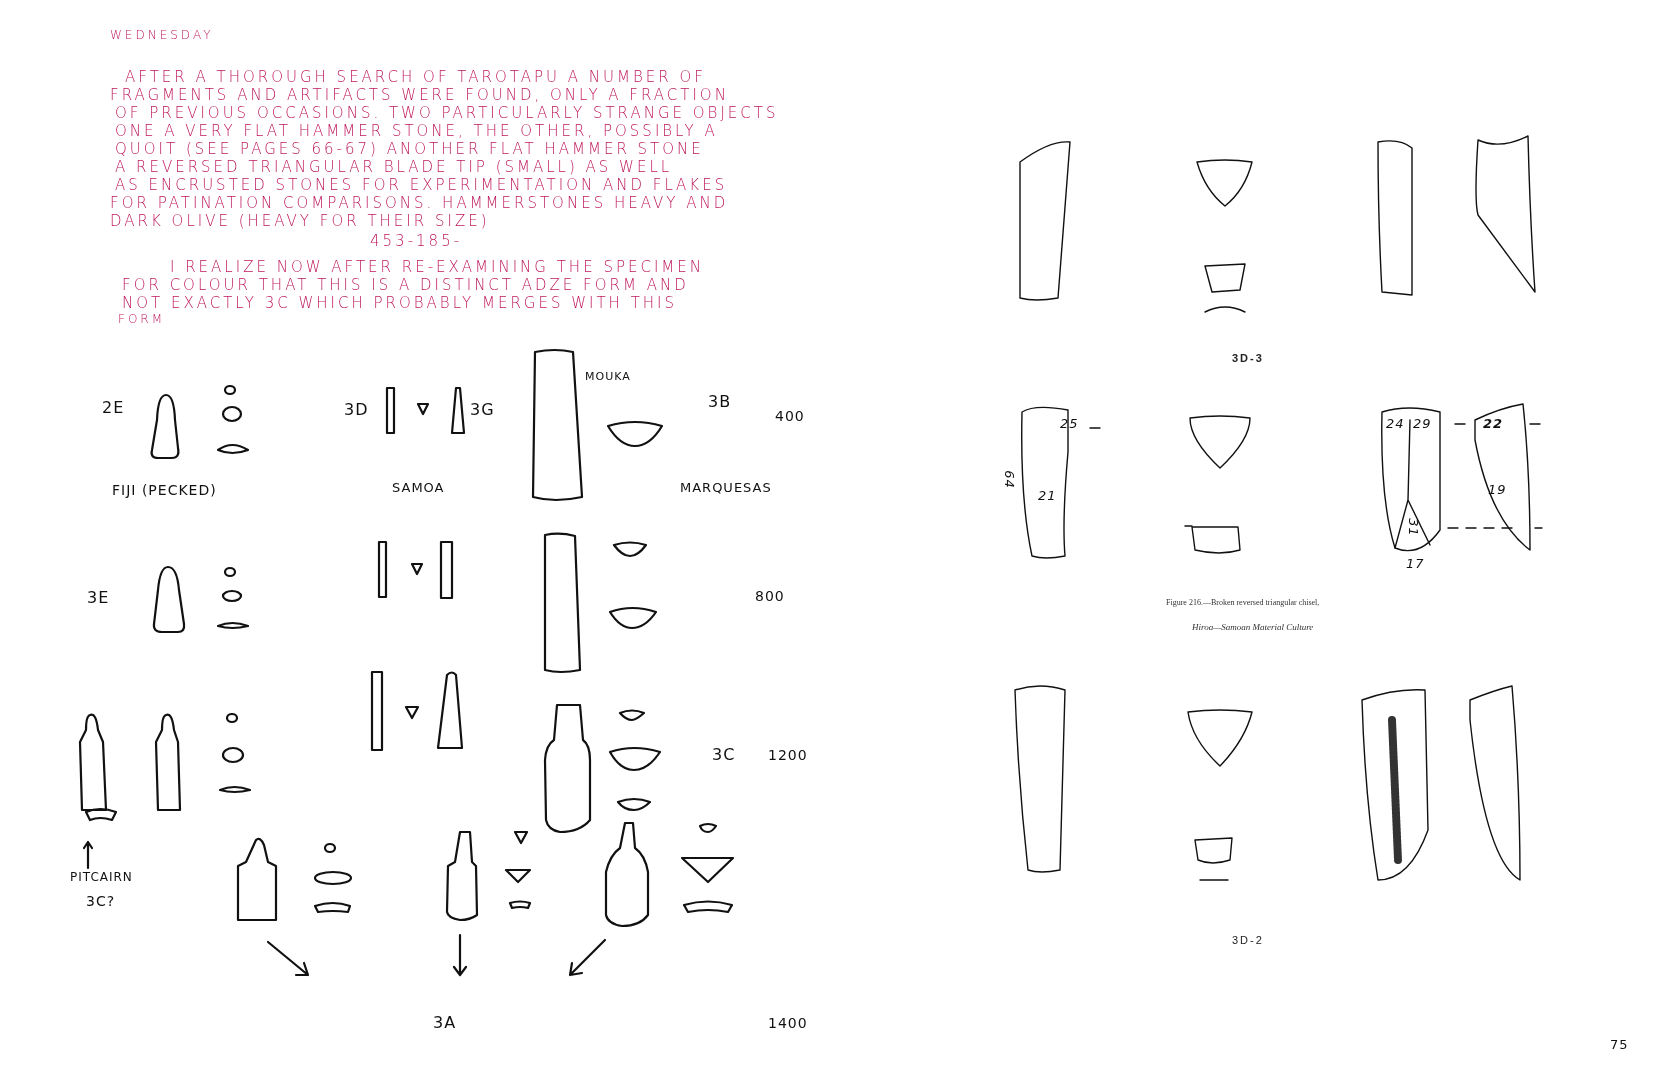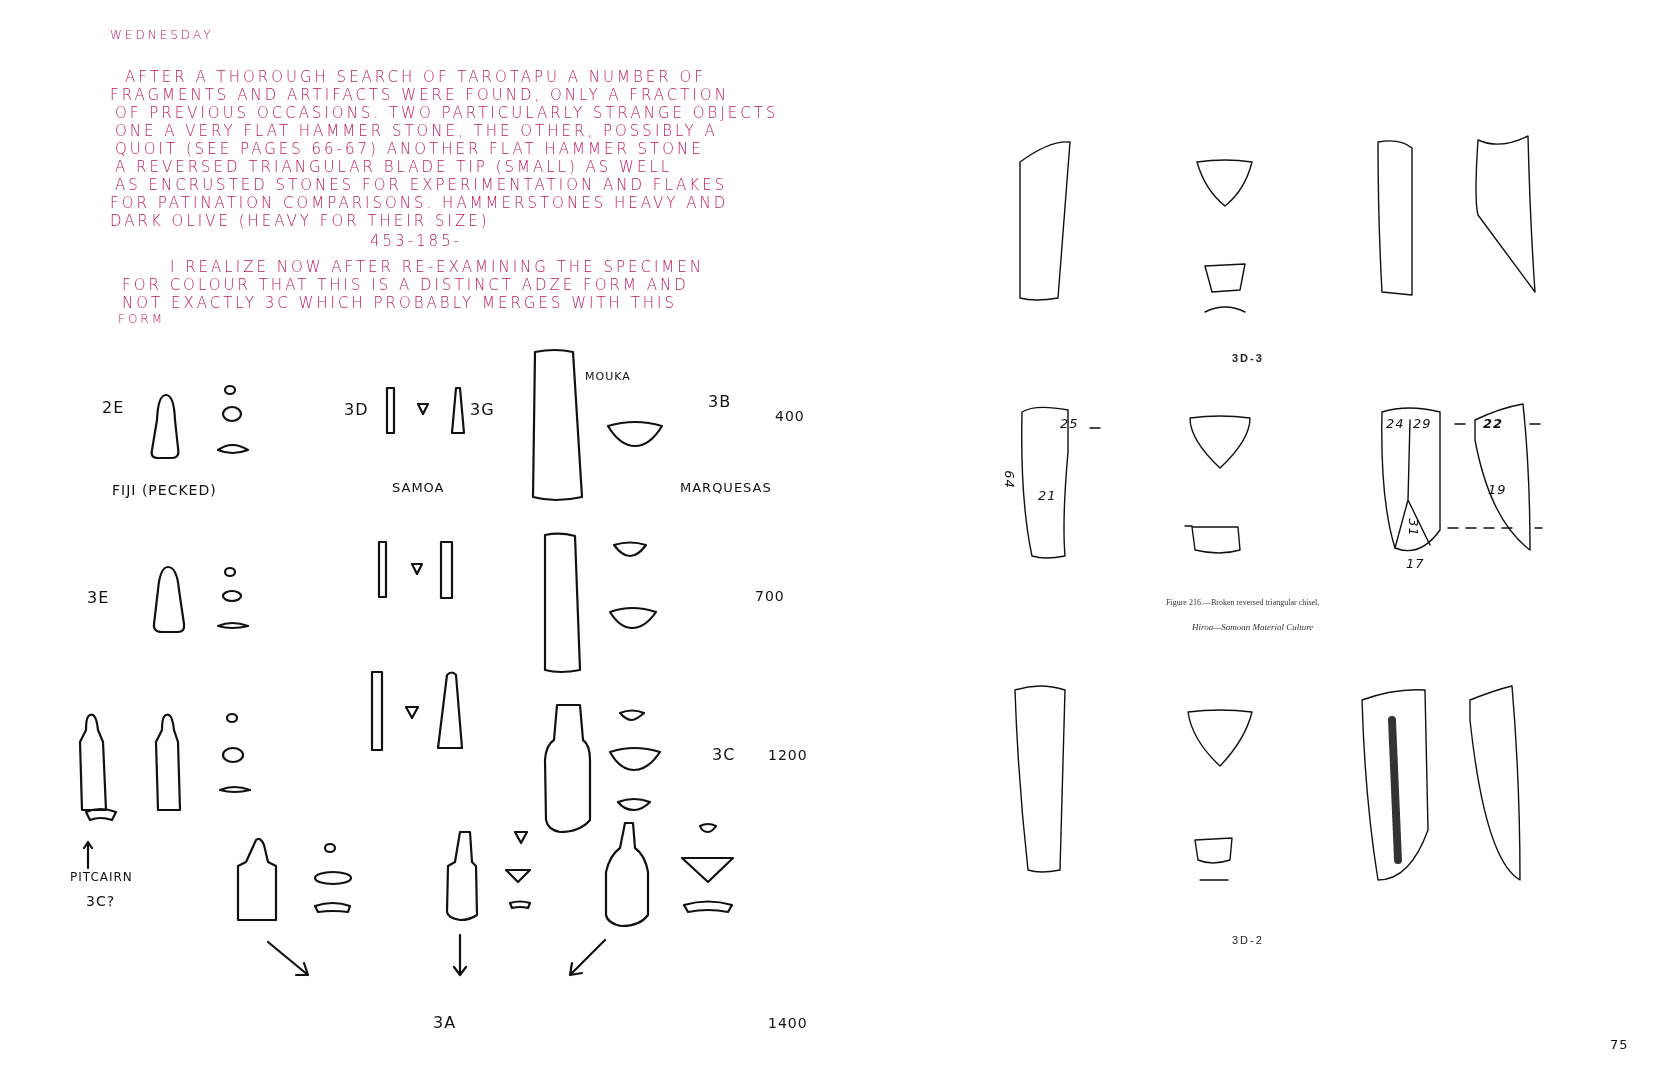--- a/index.html
+++ b/index.html
@@ -43,21 +43,21 @@
   <div class="label" style="left:102px;top:398px;">2E</div>
   <div class="label" style="left:344px;top:400px;">3D</div>
   <div class="label" style="left:470px;top:400px;">3G</div>
   <div class="label" style="left:585px;top:370px;font-size:11px;text-transform:uppercase;">Mouka</div>
   <div class="label" style="left:708px;top:392px;">3B</div>
   <div class="label" style="left:775px;top:408px;font-size:14px;">400</div>
   <div class="label" style="left:112px;top:482px;font-size:14px;text-transform:uppercase;">Fiji (pecked)</div>
   <div class="label" style="left:392px;top:480px;font-size:13px;text-transform:uppercase;">Samoa</div>
   <div class="label" style="left:680px;top:480px;font-size:13px;text-transform:uppercase;">Marquesas</div>
   <div class="label" style="left:87px;top:588px;">3E</div>
-  <div class="label" style="left:755px;top:588px;font-size:14px;">700</div>
+  <div class="label" style="left:755px;top:588px;font-size:14px;">800</div>
   <div class="label" style="left:712px;top:745px;">3C</div>
   <div class="label" style="left:768px;top:747px;font-size:14px;">1200</div>
   <div class="label" style="left:70px;top:870px;font-size:12px;text-transform:uppercase;">Pitcairn</div>
   <div class="label" style="left:86px;top:893px;font-size:14px;">3C?</div>
   <div class="label" style="left:433px;top:1013px;">3A</div>
   <div class="label" style="left:768px;top:1015px;font-size:14px;">1400</div>
 </div>
 
 <svg class="drawings" width="1680" height="1080" viewBox="0 0 1680 1080" fill="none" stroke="#111" stroke-width="2.2" stroke-linejoin="round" stroke-linecap="round">
 

